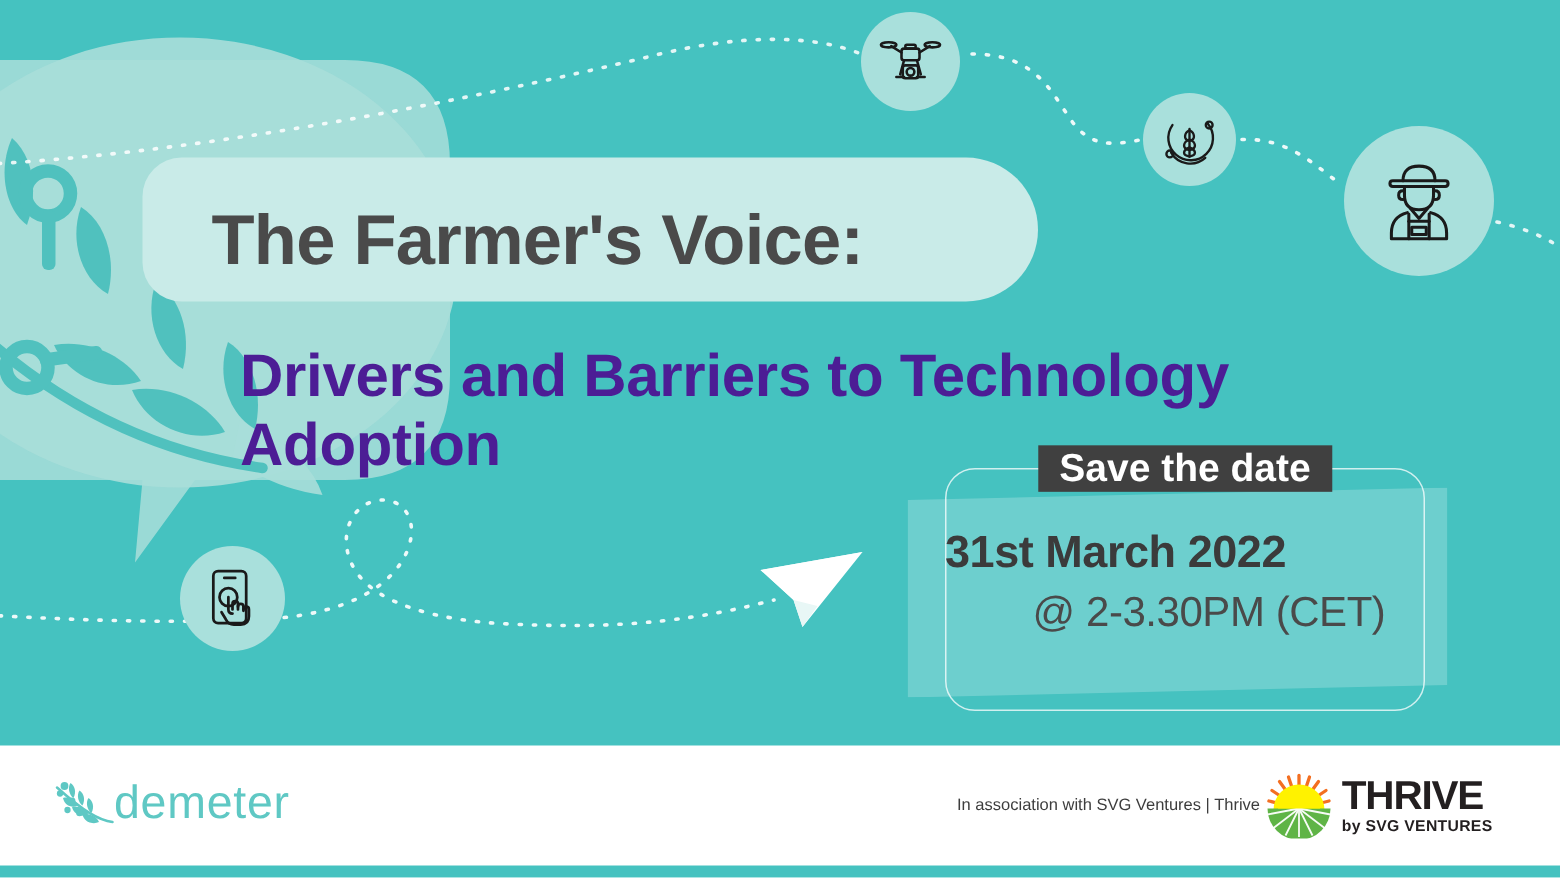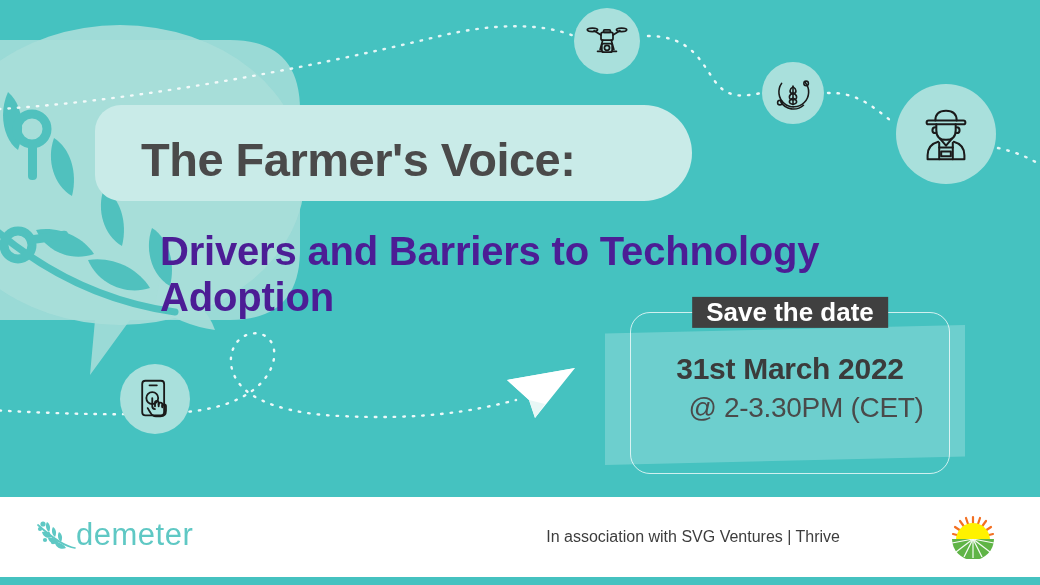--- a/index.html
+++ b/index.html
@@ -102,21 +102,21 @@
     font-size: 26px;
     font-weight: bold;
     color: #ffffff;
     white-space: nowrap;
   }
   .std-date {
     position: absolute;
     left: 25px;
     top: 52px;
     width: 320px;
-    text-align: center;
+    text-align: left;
     font-size: 30px;
     font-weight: bold;
     color: #3b3b3b;
     letter-spacing: -0.3px;
   }
   .std-time {
     position: absolute;
     left: 25px;
     top: 92px;
     width: 320px;
@@ -152,21 +152,21 @@
     color: #5fc8c4;
     font-weight: normal;
     letter-spacing: 0.5px;
     margin-left: -4px;
   }
   .assoc-text {
     position: absolute;
     right: 200px;
     top: 50%;
     transform: translateY(-50%);
-    font-size: 16px;
+    font-size: 11px;
     color: #3d3d3d;
     white-space: nowrap;
   }
   .thrive-logo {
     position: absolute;
     right: 45px;
     top: 50%;
     transform: translateY(-50%);
     display: flex;
     align-items: center;
@@ -374,17 +374,21 @@
           <line x1="22" y1="24" x2="22" y2="43"></line>
           <line x1="22" y1="24" x2="13" y2="42"></line>
           <line x1="22" y1="24" x2="31" y2="42"></line>
           <line x1="22" y1="24" x2="5" y2="37"></line>
           <line x1="22" y1="24" x2="39" y2="37"></line>
           <line x1="22" y1="24" x2="1" y2="28"></line>
           <line x1="22" y1="24" x2="43" y2="28"></line>
         </g>
         <path d="M 8 24 A 14 14 0 0 1 36 24 Z" fill="#fff200"></path>
       </svg>
+      <div class="thrive-words">
+        <span class="thrive-main">THRIVE</span>
+        <span class="thrive-sub">by SVG VENTURES</span>
+      </div>
     </div>
 
   </div>
 
 </div>
 
 </body></html>

